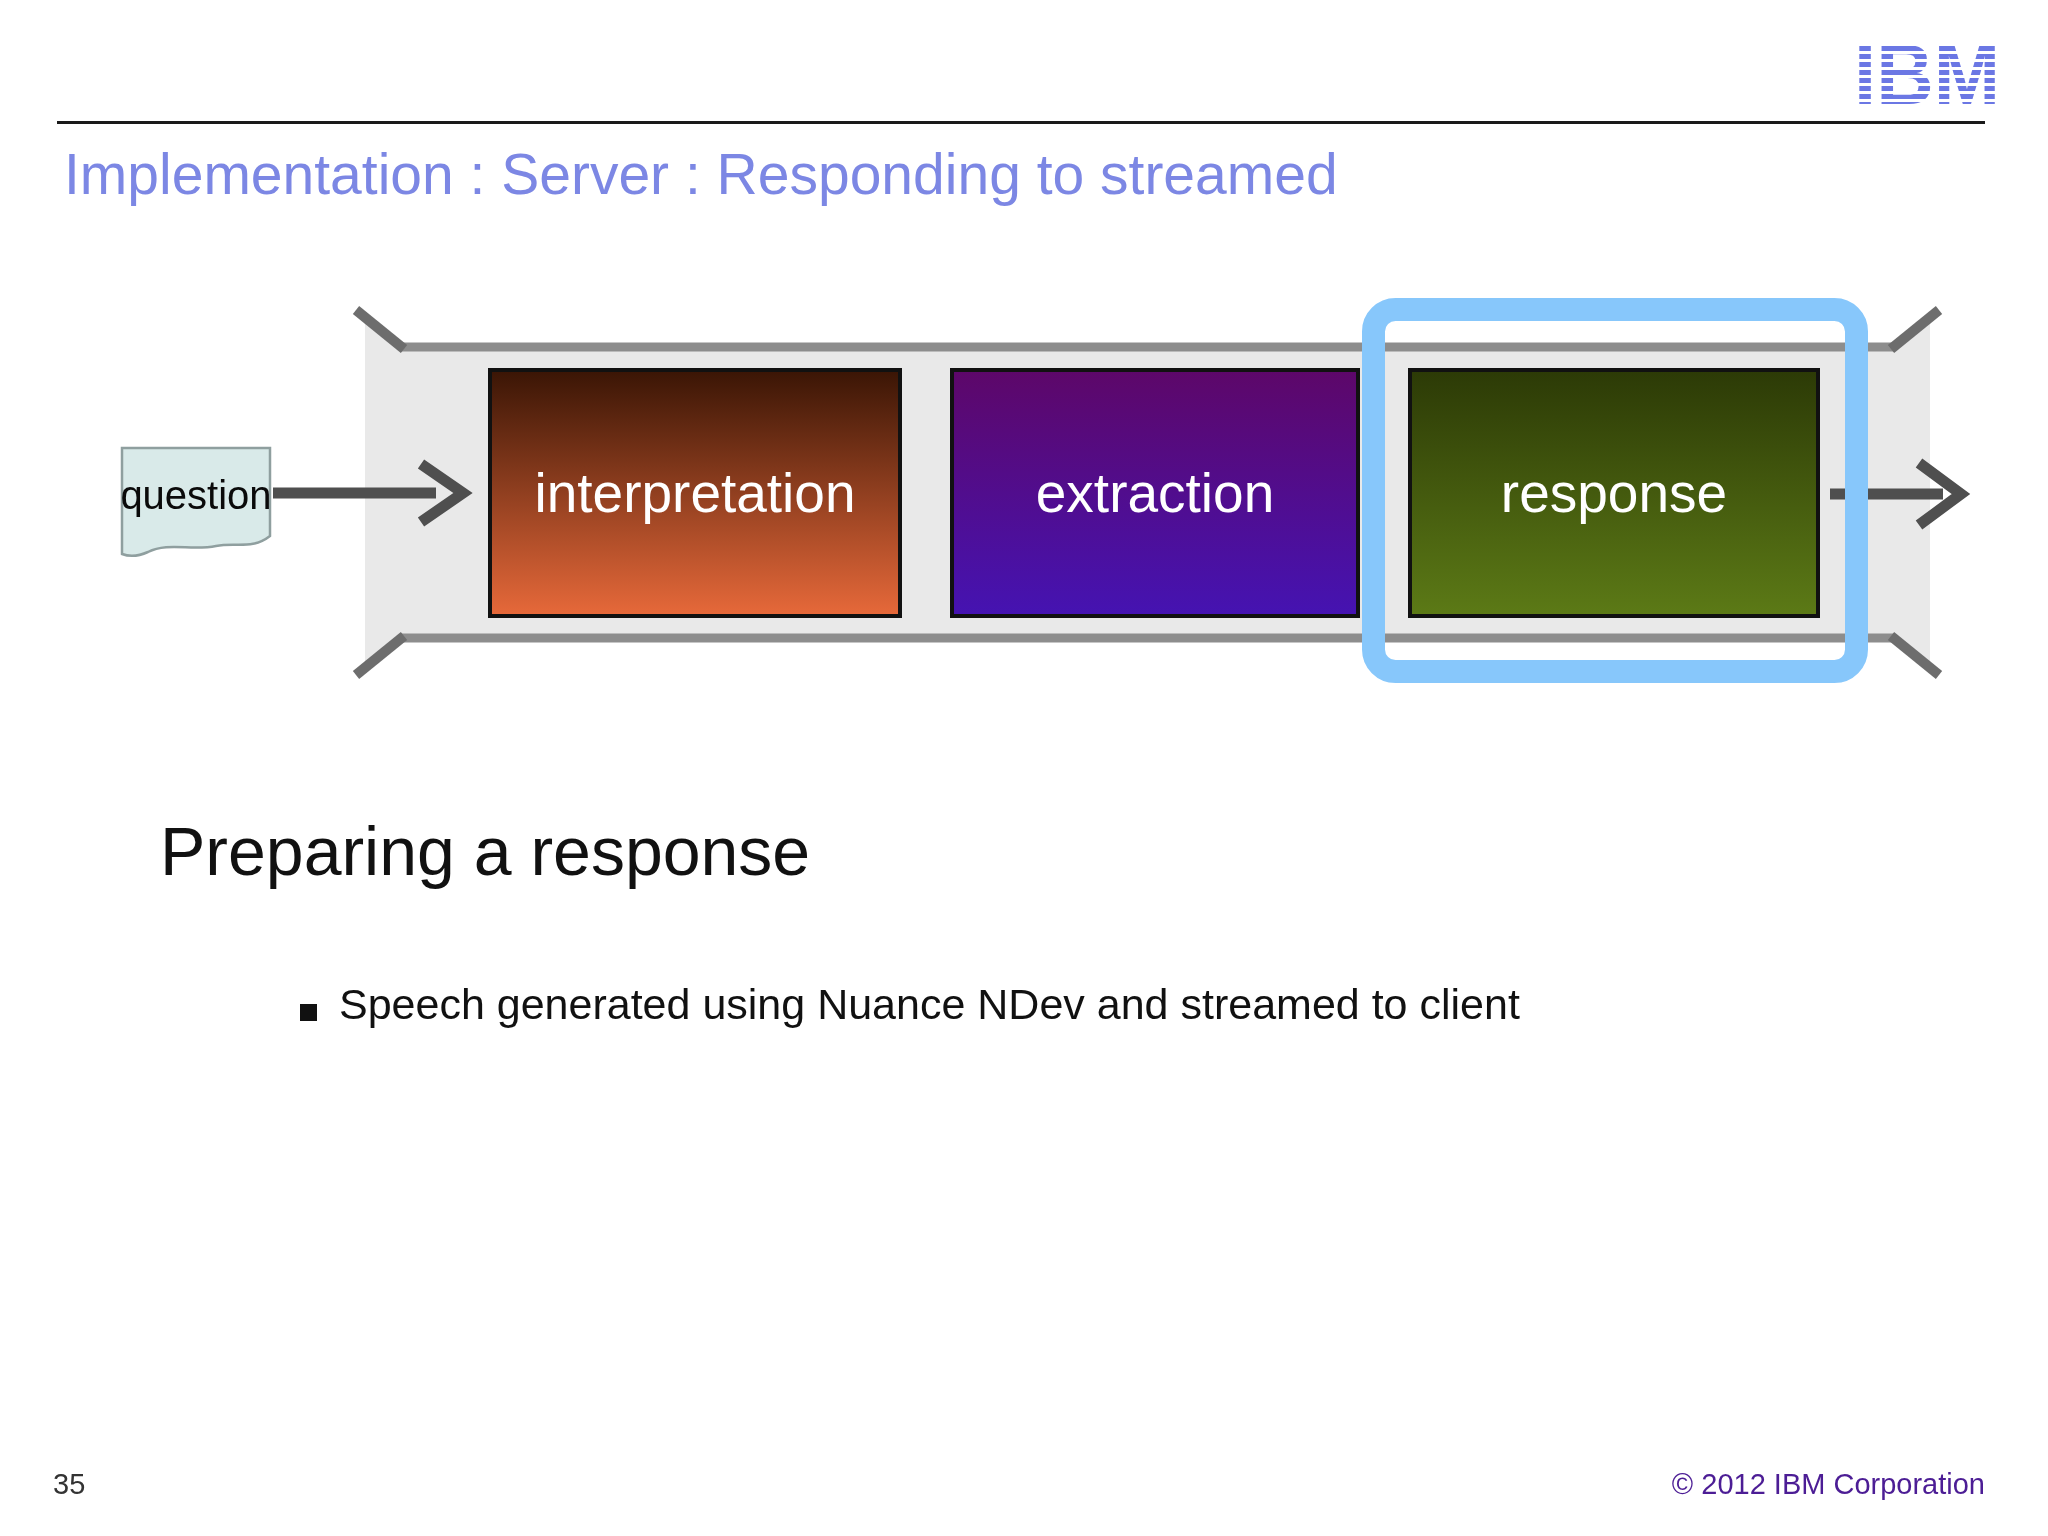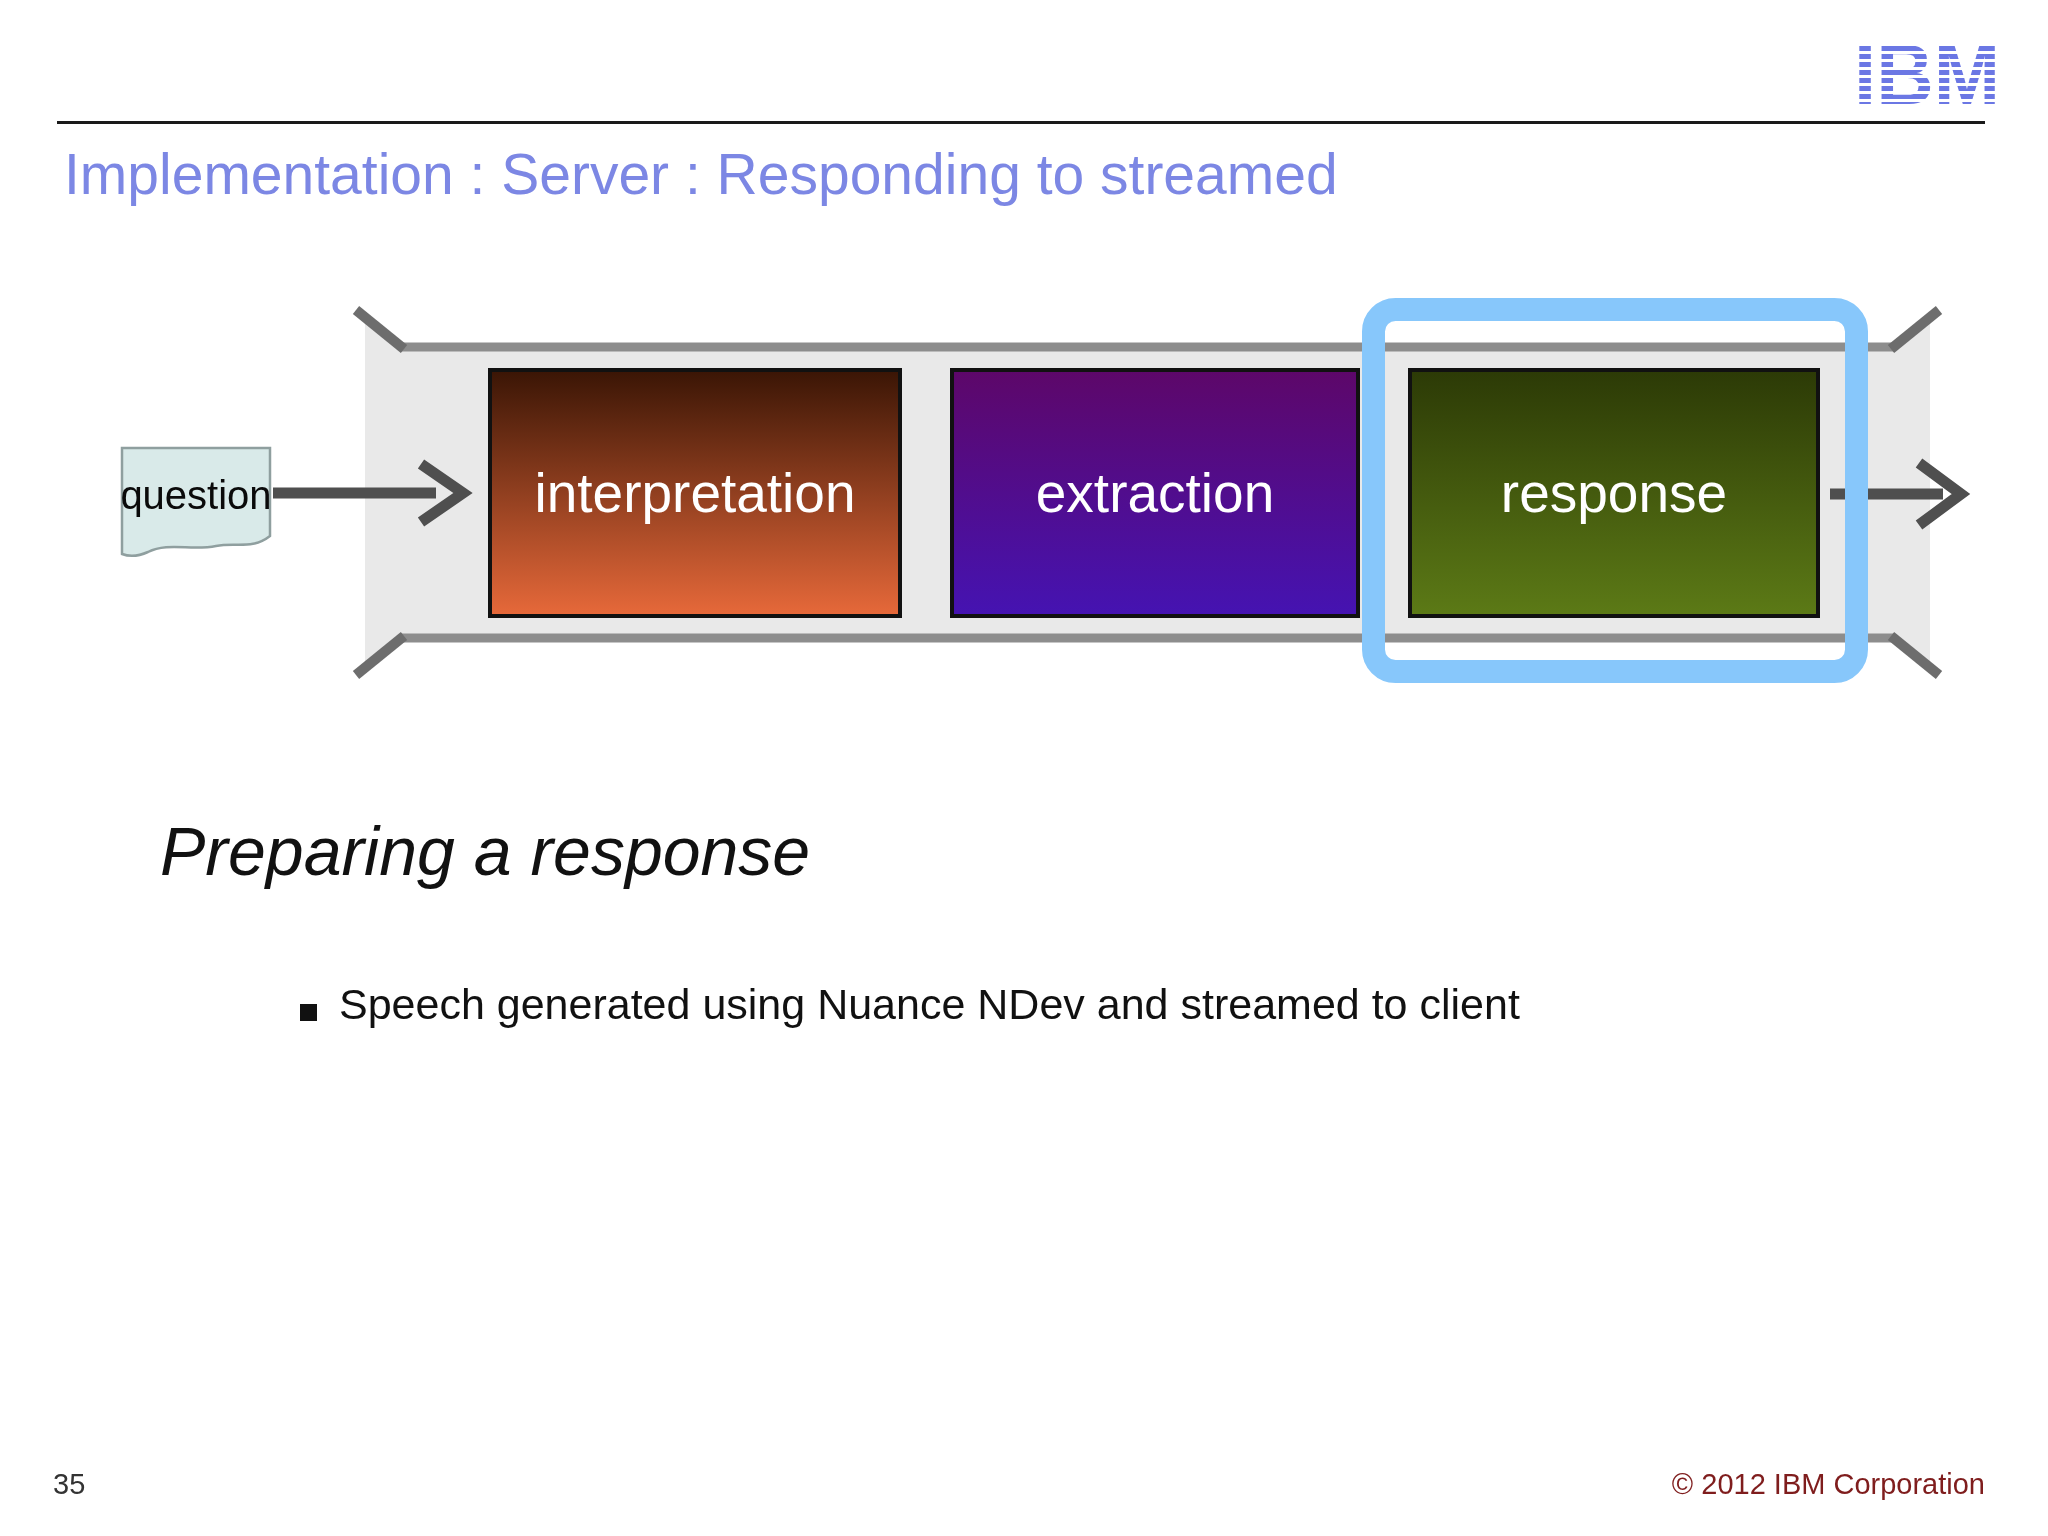--- a/index.html
+++ b/index.html
@@ -9,31 +9,31 @@
   }
   .abs{position:absolute;}
   #header-rule{left:57px;top:121px;width:1928px;height:3px;background:#1a1a1a;}
   #page-title{
     left:64px;top:142px;font-size:57px;line-height:1.15;color:#7c87e4;
     letter-spacing:0px;white-space:nowrap;
   }
   #logo-wrap{left:1852px;top:38px;width:150px;height:74px;text-decoration:underline;}
   #diagram-wrap{left:0px;top:280px;width:2048px;height:470px;}
   #content-heading{
-    left:160px;top:812px;font-size:68px;color:#111;white-space:nowrap;font-style:italic;
+    left:160px;top:812px;font-size:68px;color:#111;white-space:nowrap;
   }
   .bullet-row{
     left:300px;top:980px;display:flex;align-items:center;
   }
   .bullet-marker{
     width:17px;height:17px;background:#111;margin-top:16px;margin-right:22px;flex:0 0 auto;
   }
   .bullet-text{font-size:43px;color:#111;white-space:nowrap;}
   #page-number{left:53px;top:1468px;font-size:29px;color:#333;}
-  #copyright{right:63px;top:1468px;font-size:29px;color:#7f1d1d;text-align:right;}
+  #copyright{right:63px;top:1468px;font-size:29px;color:#4c1d95;text-align:right;}
   svg text{font-family:"Liberation Sans",sans-serif;}
 </style>
 </head>
 <body>
 
 <div id="slide">
 
   <div class="abs" id="logo-wrap">
     <svg width="150" height="74" viewBox="0 0 150 74">
       <defs>

